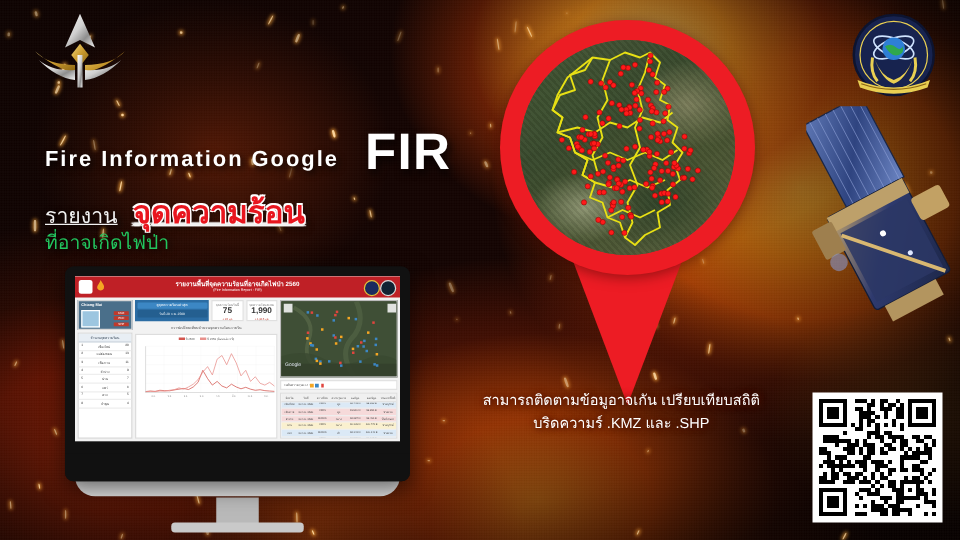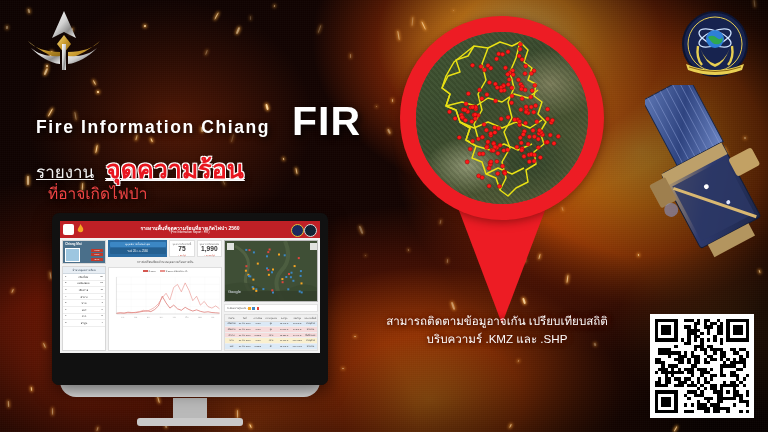--- a/index.html
+++ b/index.html
@@ -55,21 +55,21 @@
 
   
   .fir{position:absolute;left:292px;top:101px;font-size:41px;font-weight:bold;color:#fff;
        letter-spacing:1px;text-shadow:2px 3px 7px rgba(0,0,0,.75);line-height:1;}
   .t-en{position:absolute;left:36px;top:117px;font-size:17.5px;font-weight:bold;color:#fff;
        letter-spacing:1.6px;text-shadow:2px 2px 6px rgba(0,0,0,.8);white-space:nowrap;}
   .t-th1{position:absolute;left:36px;top:149px;font-size:17px;color:#f2f2f2;
        text-shadow:2px 2px 6px rgba(0,0,0,.85);white-space:nowrap;text-decoration:underline;}
   .t-th1 b{font-size:25px;color:#e8161f;font-weight:bold;margin-left:12px;
        text-shadow:1px 1px 0 #fff,-1px -1px 0 #fff,1px -1px 0 #fff,-1px 1px 0 #fff,2px 3px 6px rgba(0,0,0,.6);}
-  .t-th2{position:absolute;left:48px;top:181px;font-size:15.5px;color:#ef4444;
+  .t-th2{position:absolute;left:36px;top:181px;font-size:15.5px;color:#22c55e;
        text-shadow:2px 2px 6px rgba(0,0,0,.85);white-space:nowrap;}
 
   
   .desc{position:absolute;left:344px;top:312px;width:306px;text-align:center;
        font-size:11.6px;line-height:1.52;color:#fff;text-shadow:1px 1px 4px rgba(70,15,2,.95),0 0 7px rgba(90,20,3,.8);}
   .desc div{white-space:nowrap;}
 
   
   .qrbox{position:absolute;left:650px;top:314px;width:104px;height:104px;background:#fff;padding:5px;box-sizing:border-box;}
   .qr{width:100%;height:100%;display:block;}
@@ -490,28 +490,28 @@
           <circle cx="118.8" cy="53.4" r="2.1" fill="#ff1a1a" stroke="#8a0000" stroke-width=".4"></circle>
           <circle cx="123.5" cy="98.4" r="2.1" fill="#ff1a1a" stroke="#8a0000" stroke-width=".4"></circle>
           <circle cx="73.5" cy="50.5" r="2.1" fill="#ff1a1a" stroke="#8a0000" stroke-width=".4"></circle>
           <circle cx="85.2" cy="86.9" r="2.1" fill="#ff1a1a" stroke="#8a0000" stroke-width=".4"></circle>
           <circle cx="85.2" cy="58.7" r="2.1" fill="#ff1a1a" stroke="#8a0000" stroke-width=".4"></circle>
           <circle cx="56.6" cy="75.2" r="2.1" fill="#ff1a1a" stroke="#8a0000" stroke-width=".4"></circle>
         </svg>
     </div>
   </div>
 
-  <div class="t-en">Fire Information Chiang</div>
+  <div class="t-en">Fire Information Google</div>
   <div class="fir">FIR</div>
   <div class="t-th1"><span>รายงาน</span><b>จุดความร้อน</b></div>
   <div class="t-th2">ที่อาจเกิดไฟป่า</div>
 
   <div class="desc">
     <div>สามารถติดตามข้อมูอาจเกัน เปรียบเทียบสถิติ</div>
-    <div>บริบความร์ .KMZ และ .SHP</div>
+    <div>บริดความร์ .KMZ และ .SHP</div>
   </div>
 
   <div class="qrbox">
     <svg class="qr" id="qrsvg" viewBox="0 0 29 29" shape-rendering="crispEdges">
         <rect width="29" height="29" fill="#fff"></rect>
         <rect x="0" y="0" width="1" height="1" fill="#000"></rect>
         <rect x="1" y="0" width="1" height="1" fill="#000"></rect>
         <rect x="2" y="0" width="1" height="1" fill="#000"></rect>
         <rect x="3" y="0" width="1" height="1" fill="#000"></rect>
         <rect x="4" y="0" width="1" height="1" fill="#000"></rect>

